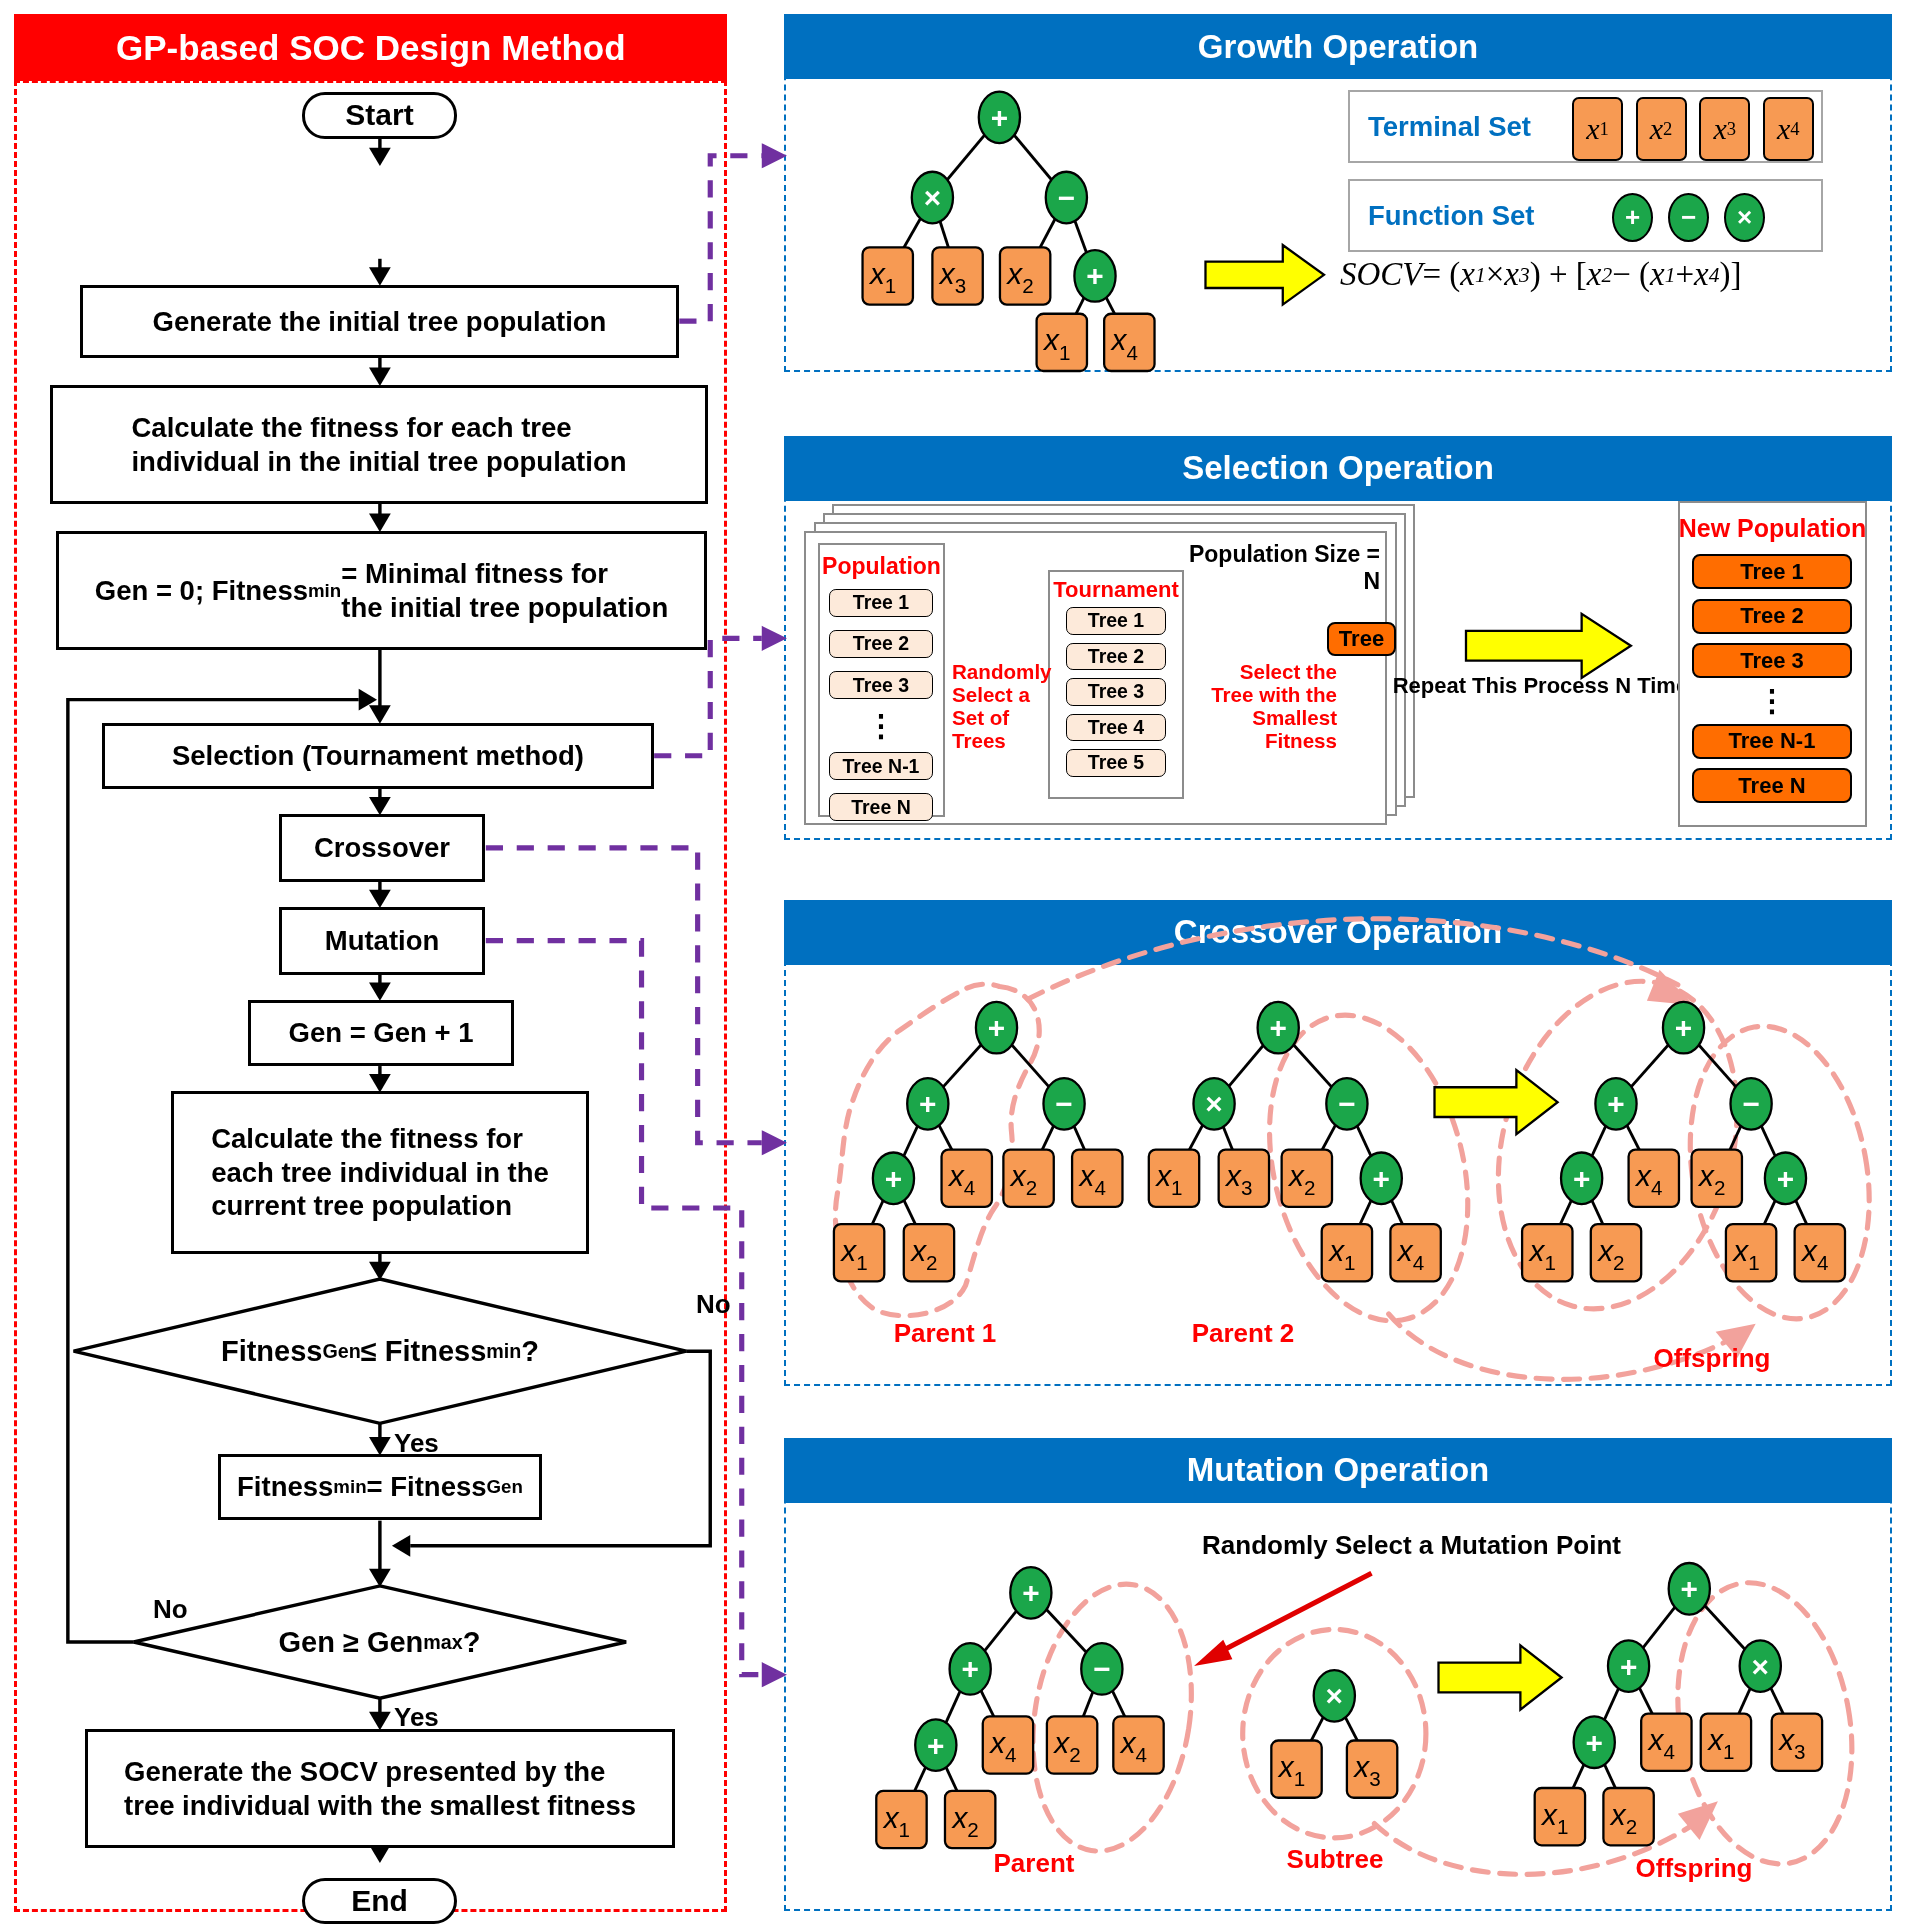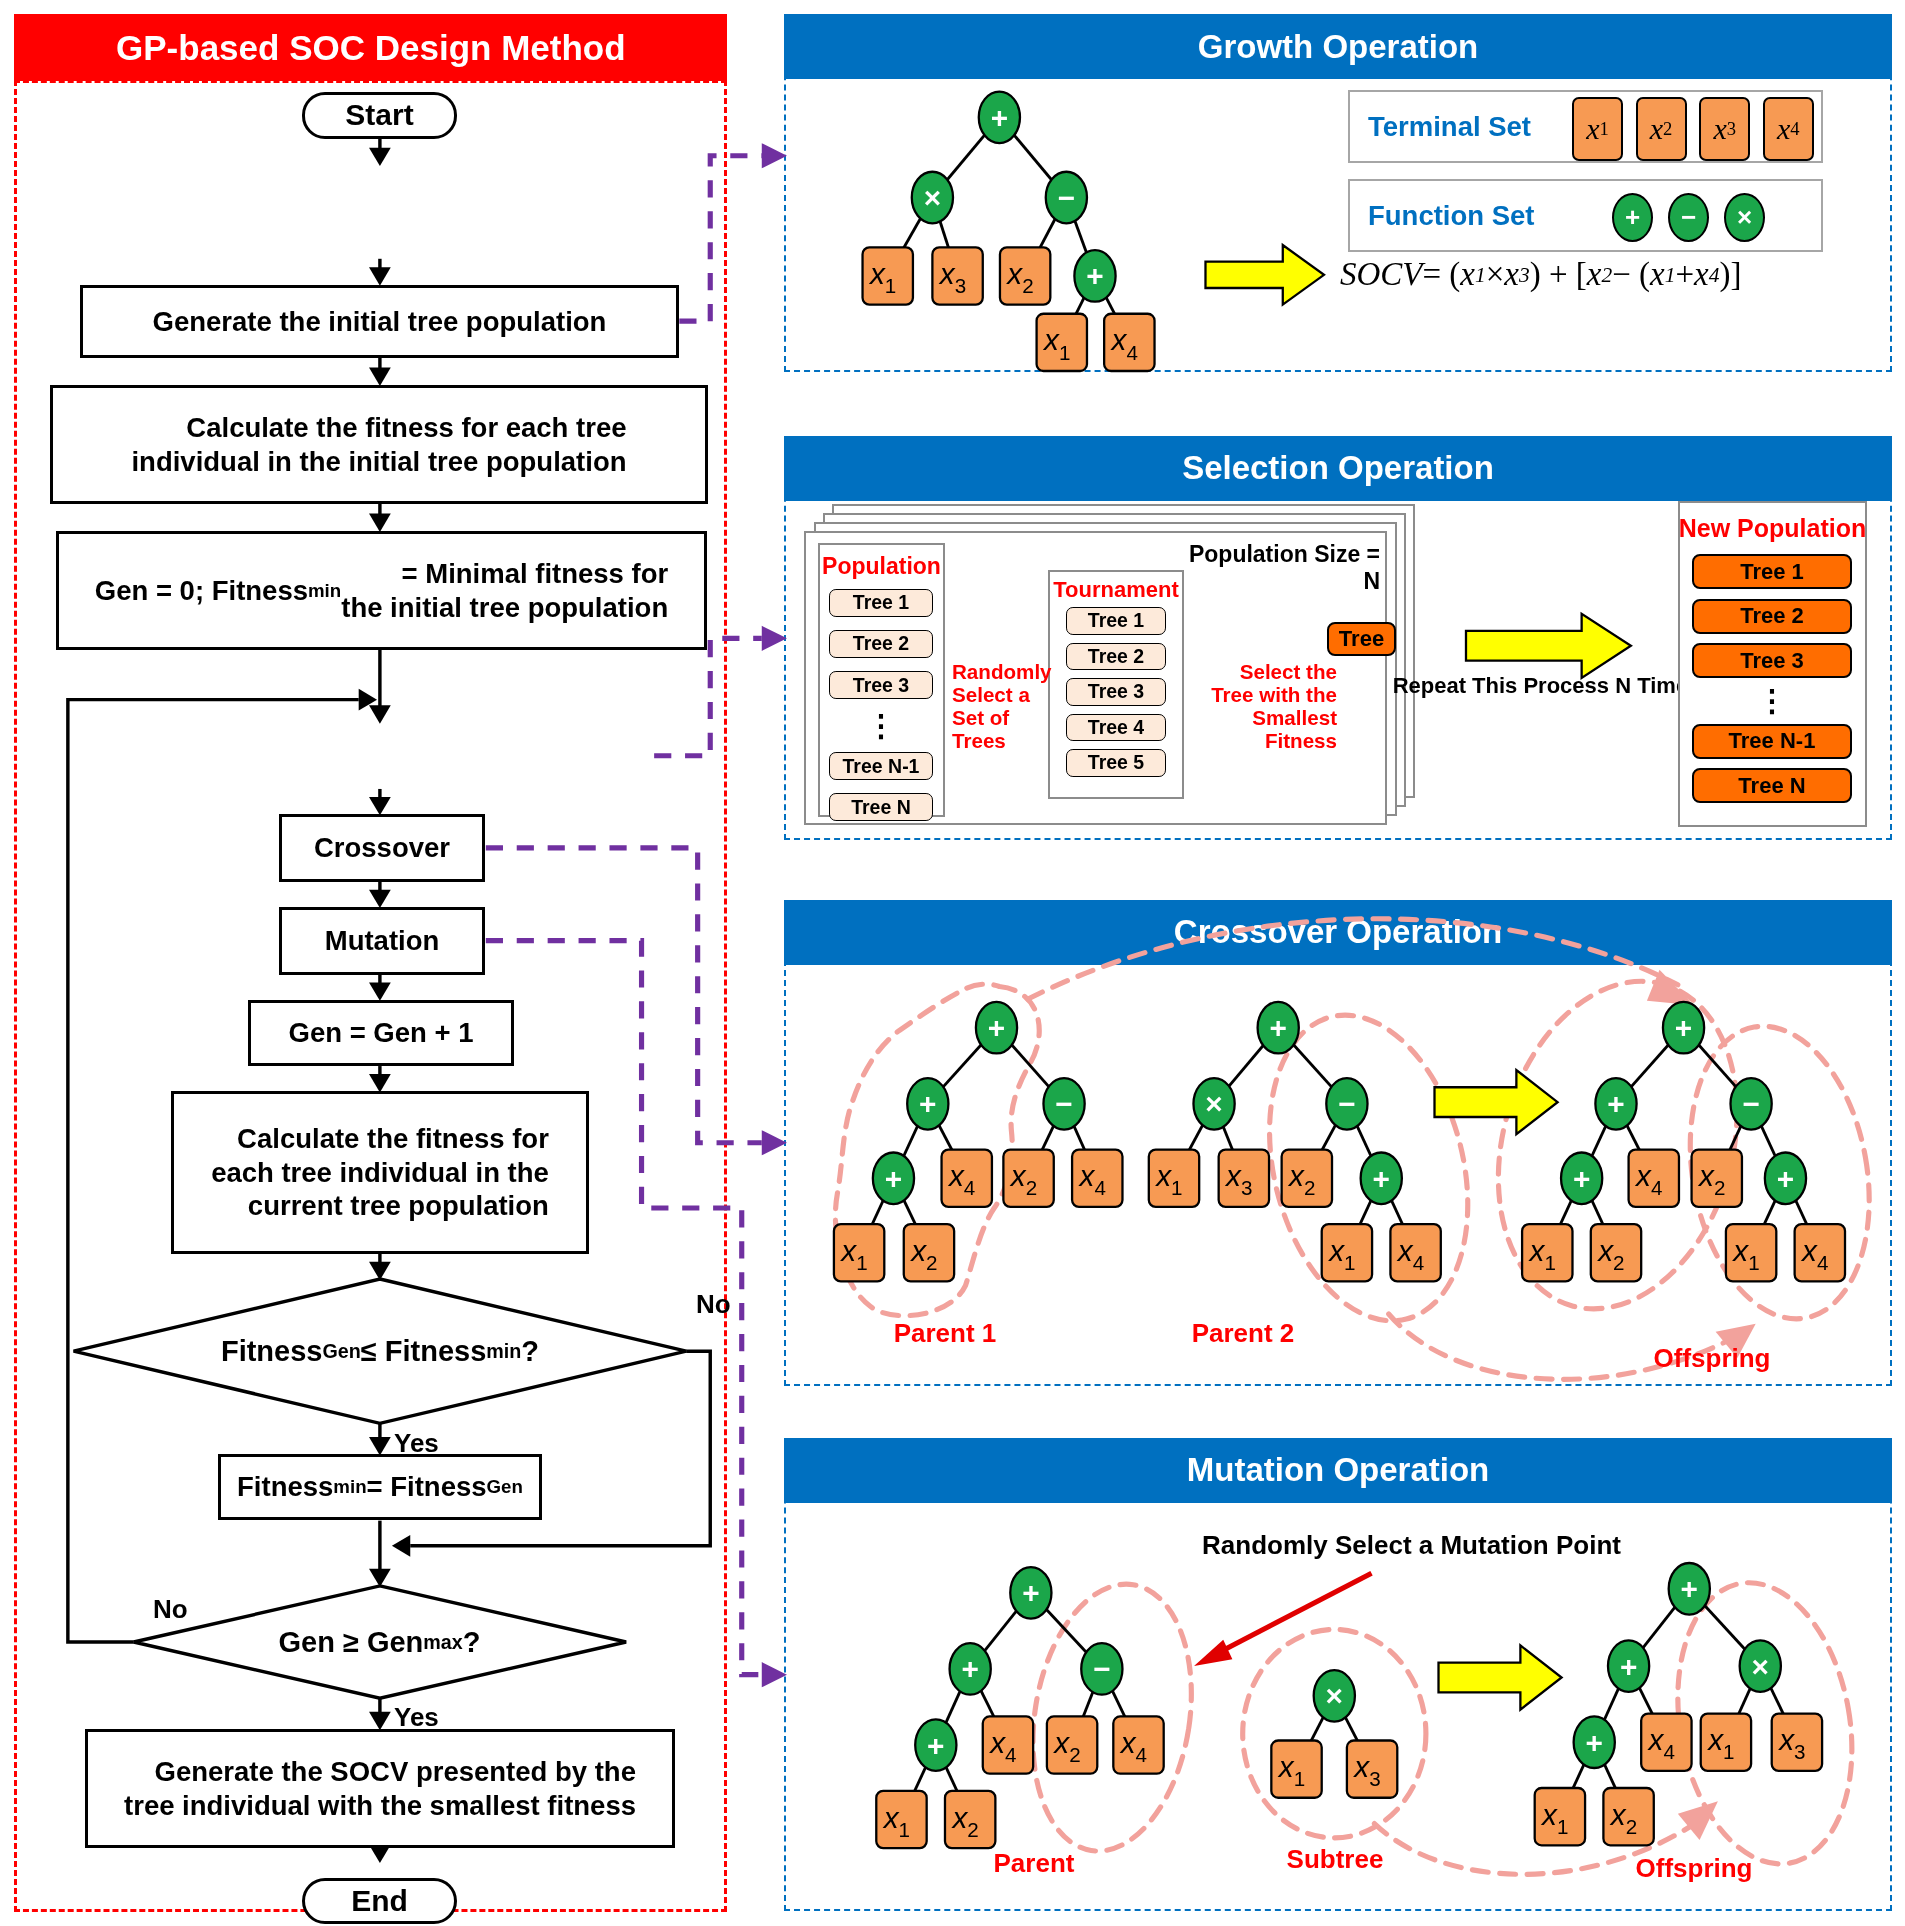--- a/index.html
+++ b/index.html
@@ -6,21 +6,21 @@
   .page{position:relative;width:1906px;height:1926px;background:#fff;overflow:hidden;
         font-family:"Liberation Sans",sans-serif;}
   svg text{font-family:"Liberation Sans",sans-serif;}
   #overlay{position:absolute;left:0;top:0;z-index:1;}
   .abs{position:absolute;box-sizing:border-box;}
   
   .titlebar{background:#FF0000;color:#fff;font-weight:bold;font-size:35px;
             display:flex;align-items:center;justify-content:center;z-index:2;}
   .flowborder{border:3.4px dashed #FF0000;z-index:0;}
   .fbox{border:3.4px solid #000;background:#fff;color:#000;font-weight:bold;font-size:27.5px;
-        display:flex;align-items:center;justify-content:center;text-align:right;
+        display:flex;align-items:center;justify-content:center;text-align:left;
         white-space:pre-line;z-index:2;line-height:1.22;}
   .rounded{border-radius:23px;font-size:30px;}
   .dtext{color:#000;font-weight:bold;font-size:29px;display:flex;align-items:center;
          justify-content:center;text-align:center;z-index:2;background:transparent;}
   .branchlbl{color:#000;font-weight:bold;font-size:26px;z-index:2;}
   sub{font-size:68%;line-height:0;}
   
   .panel{border:2.3px dashed #0070C0;background:#fff;z-index:0;}
   .phead{position:absolute;left:-2.3px;right:-2.3px;top:-2.3px;height:65px;background:#0070C0;
          color:#fff;font-weight:bold;font-size:33px;display:flex;align-items:center;
@@ -343,20 +343,21 @@
 
   <div class="abs flowborder" style="left:14.3px;top:80px;width:713px;height:1832px;"></div>
   <div class="abs titlebar" style="left:14.3px;top:14.3px;width:713px;height:67px;">GP-based SOC Design Method</div>
 
   <div class="abs fbox rounded" style="left:302px;top:92px;width:155px;height:47px;">Start</div>
   <div class="abs fbox" style="left:80px;top:285px;width:599px;height:73px;">Generate the initial tree population</div>
   <div class="abs fbox" style="left:50px;top:385px;width:658px;height:119px;">Calculate the fitness for each tree
 individual in the initial tree population</div>
   <div class="abs fbox" style="left:56px;top:531px;width:651px;height:119px;"><span>Gen = 0; Fitness</span><sub>min</sub><span> = Minimal fitness for
 the initial tree population</span></div>
+  <div class="abs fbox" style="left:102px;top:723px;width:552px;height:66px;">Selection (Tournament method)</div>
   <div class="abs fbox" style="left:279px;top:814px;width:206px;height:68px;">Crossover</div>
   <div class="abs fbox" style="left:279px;top:907px;width:206px;height:68px;">Mutation</div>
   <div class="abs fbox" style="left:248px;top:1000px;width:266px;height:66px;">Gen = Gen + 1</div>
   <div class="abs fbox" style="left:171px;top:1091px;width:418px;height:163px;">Calculate the fitness for
 each tree individual in the
 current tree population</div>
 
   <div class="abs dtext" style="left:151px;top:1328px;width:458px;height:46px;">
       <span>Fitness</span>
       <sub>Gen</sub>

